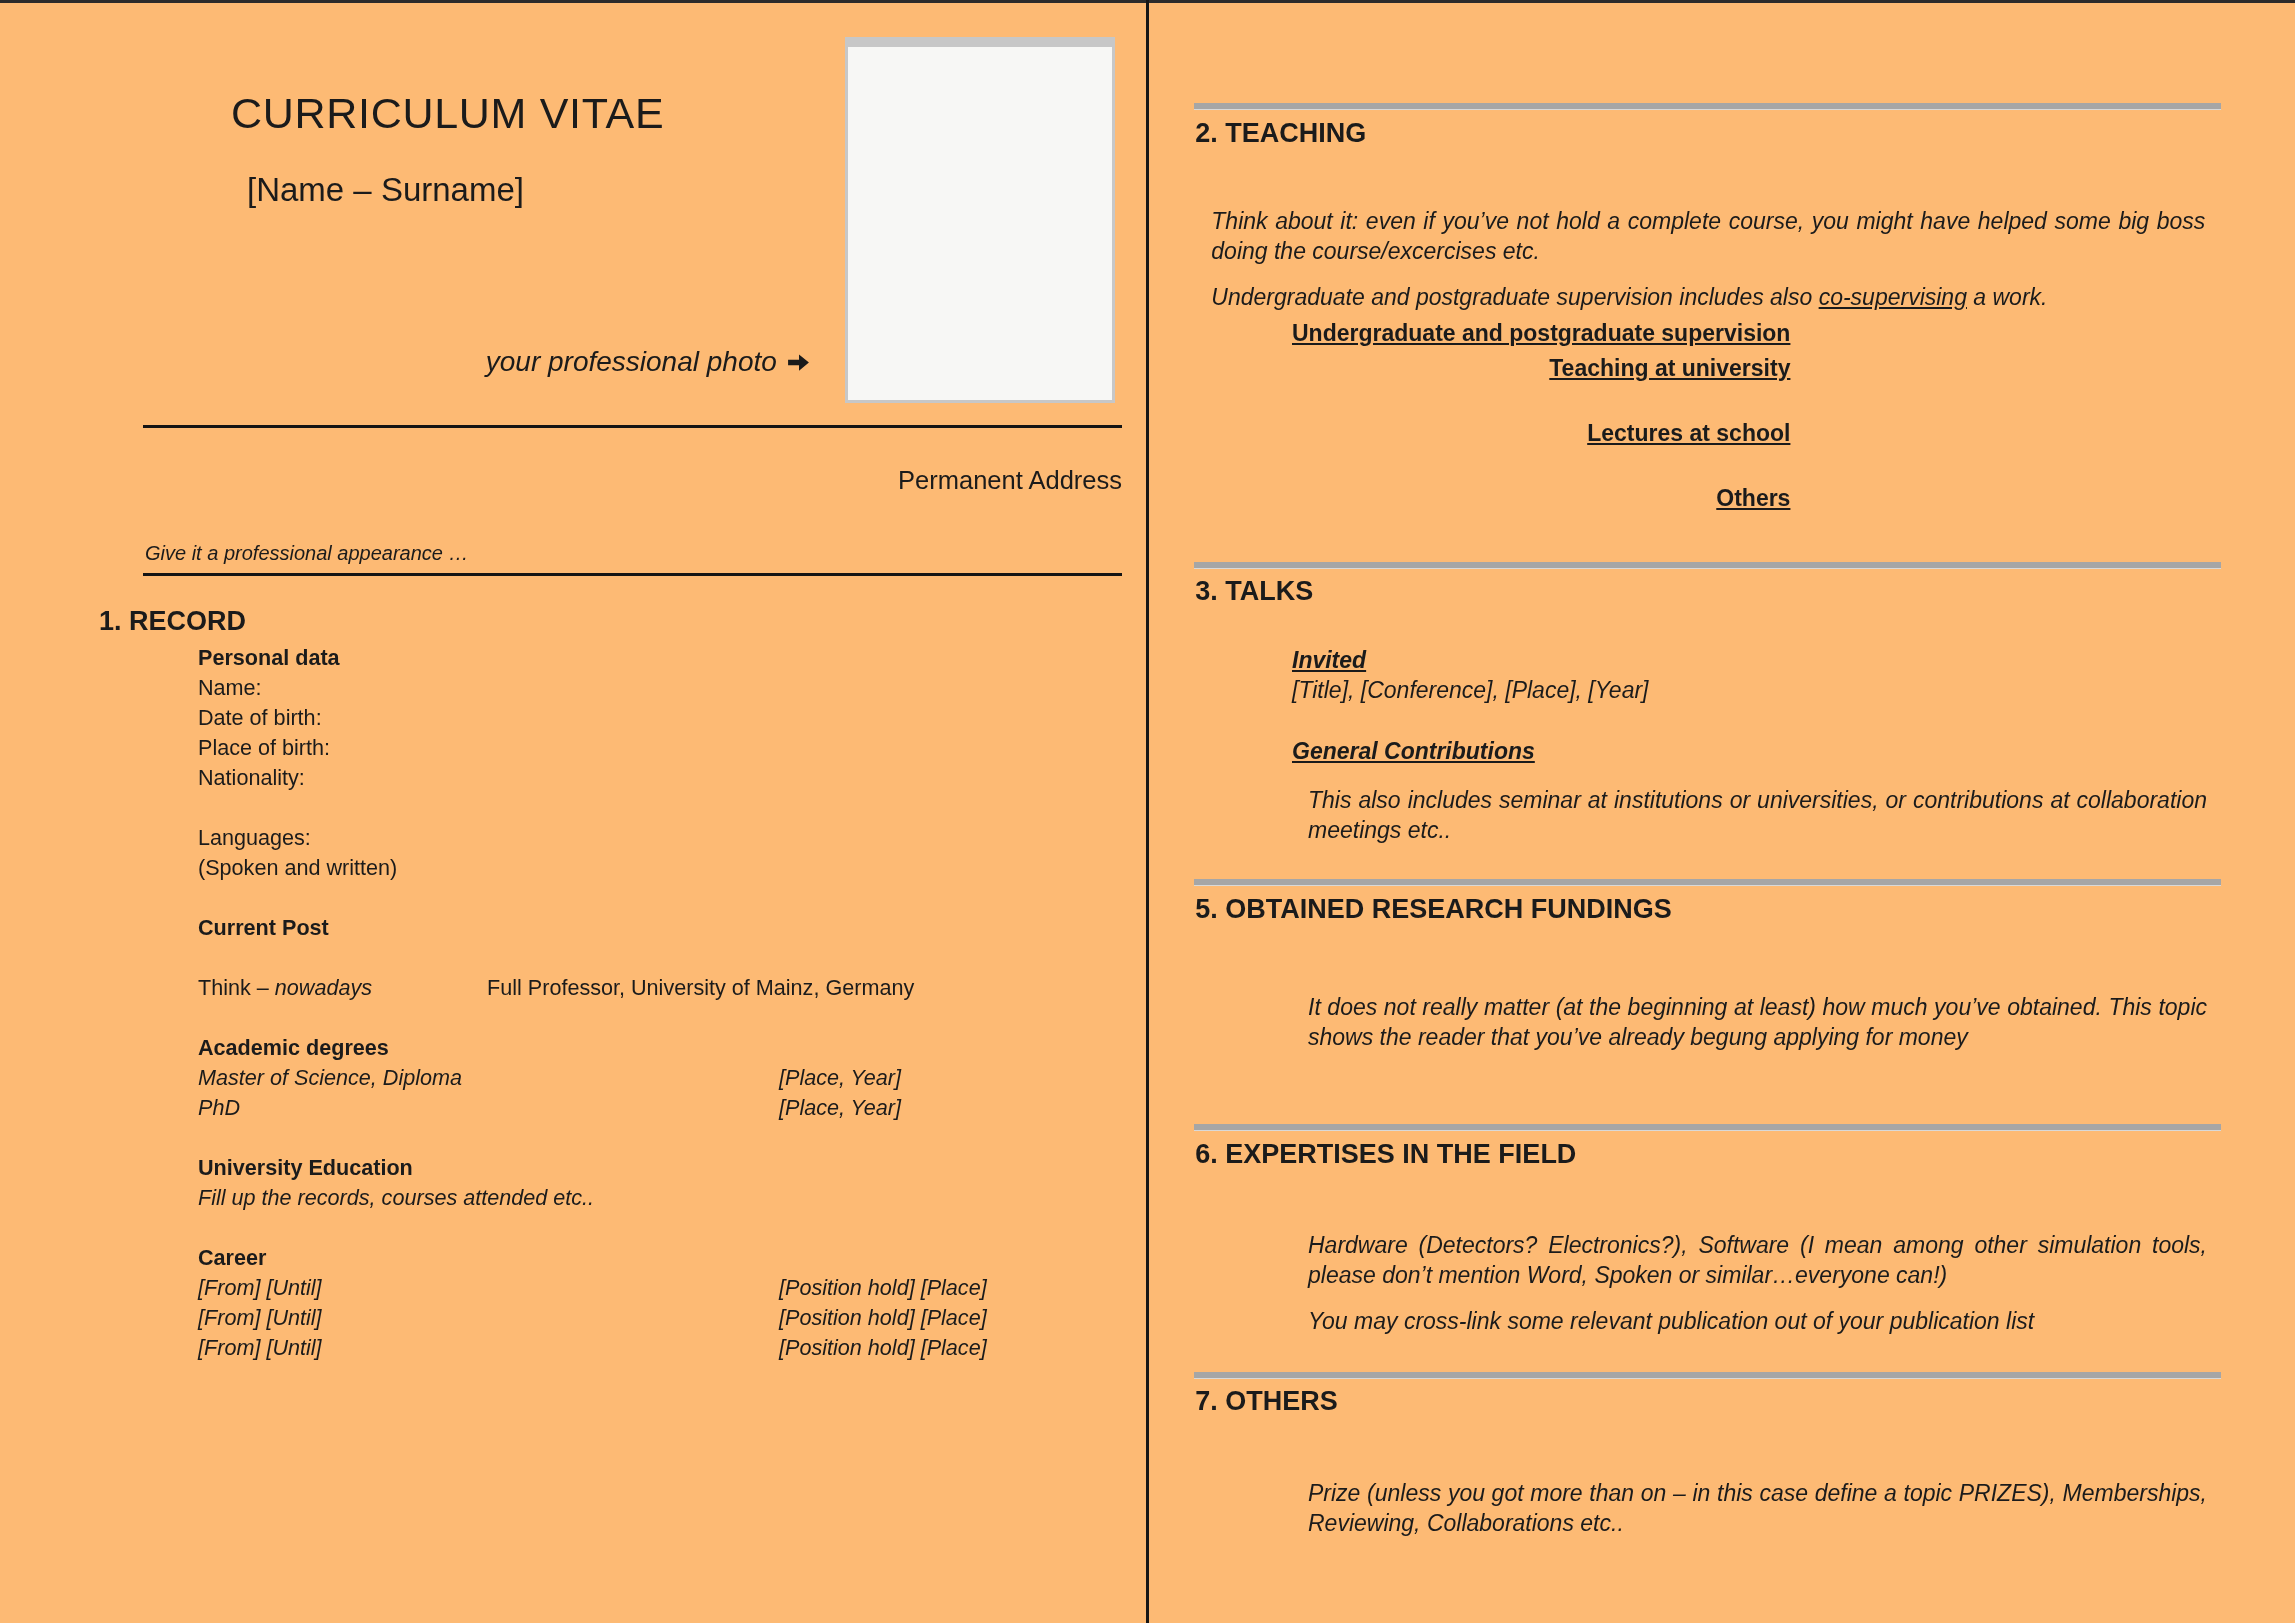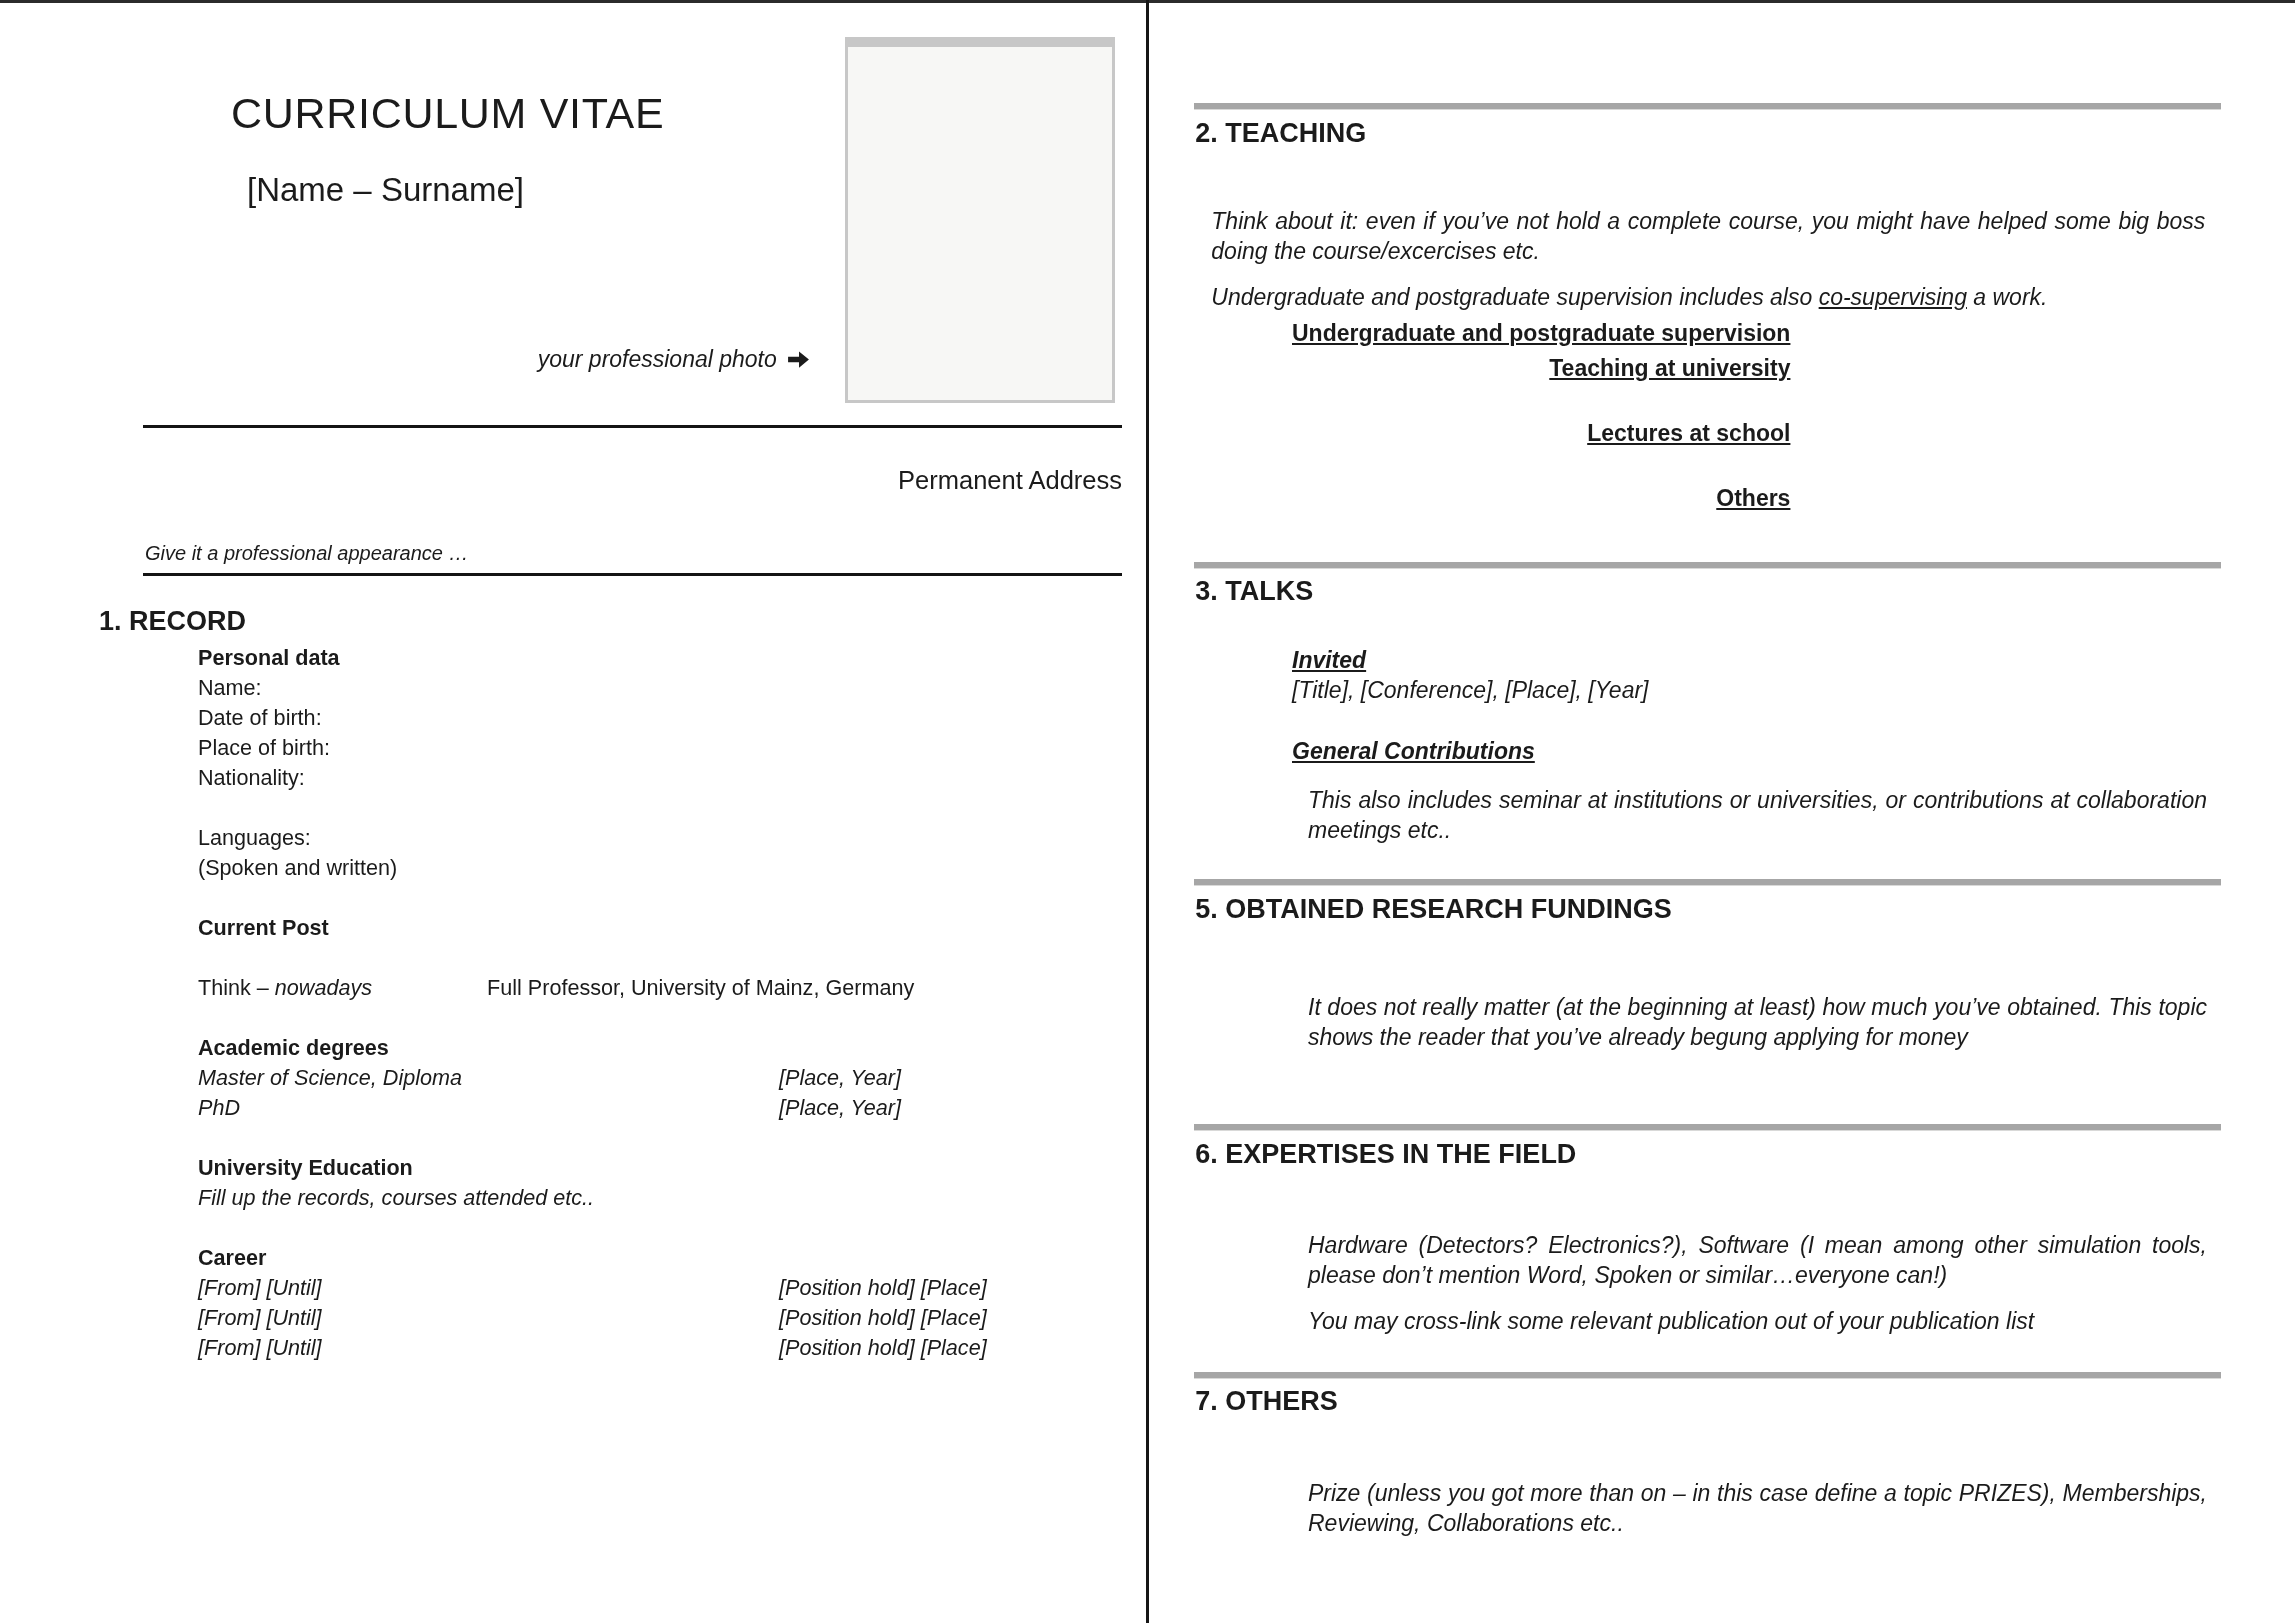--- a/index.html
+++ b/index.html
@@ -4,37 +4,37 @@
 <style>
   html,body { margin:0; padding:0; }
   body {
     background:#e9e9e7;
     font-family:"Liberation Sans", sans-serif;
     color:#1b1b1b;
   }
   .page {
     position:relative;
     width:2295px; height:1623px;
-    background:#ffffff;
+    background:#fdba74;
     overflow:hidden;
   }
   .top-edge { position:absolute; left:0; top:0; width:2295px; height:2.6px; background:#2b2b2b; }
   .column-divider { position:absolute; left:1146px; top:0; width:2.6px; height:1623px; background:#161616; }
 
   
   .cv-title { position:absolute; left:231px; top:89px; font-size:43px; letter-spacing:0.7px; white-space:nowrap; }
   .cv-name  { position:absolute; left:247px; top:171px; font-size:33px; white-space:nowrap; }
   .photo-box {
     position:absolute; left:845px; top:37px; width:264px; height:353px;
     background:#f7f7f5;
     border:3.3px solid #c7c7c7; border-top-width:10.5px;
   }
   .photo-hint {
     position:absolute; left:353px; top:346px; width:458px;
-    font-size:23px; font-style:italic;
+    font-size:28px; font-style:italic;
     display:flex; justify-content:flex-end; align-items:center; gap:9.2px;
     white-space:nowrap;
   }
   .photo-hint svg { display:block; }
   .h-rule { position:absolute; left:143px; width:979px; height:3.3px; background:#141414; }
   .rule-1 { top:425px; }
   .rule-2 { top:573px; }
   .address-heading { position:absolute; left:143px; top:466px; width:979px; text-align:right; font-size:25.5px; }
   .appearance-hint { position:absolute; left:145px; top:542px; font-size:20px; font-style:italic; white-space:nowrap; }
   .record-heading  { position:absolute; left:99px; top:606px; font-size:27px; font-weight:bold; white-space:nowrap; }

